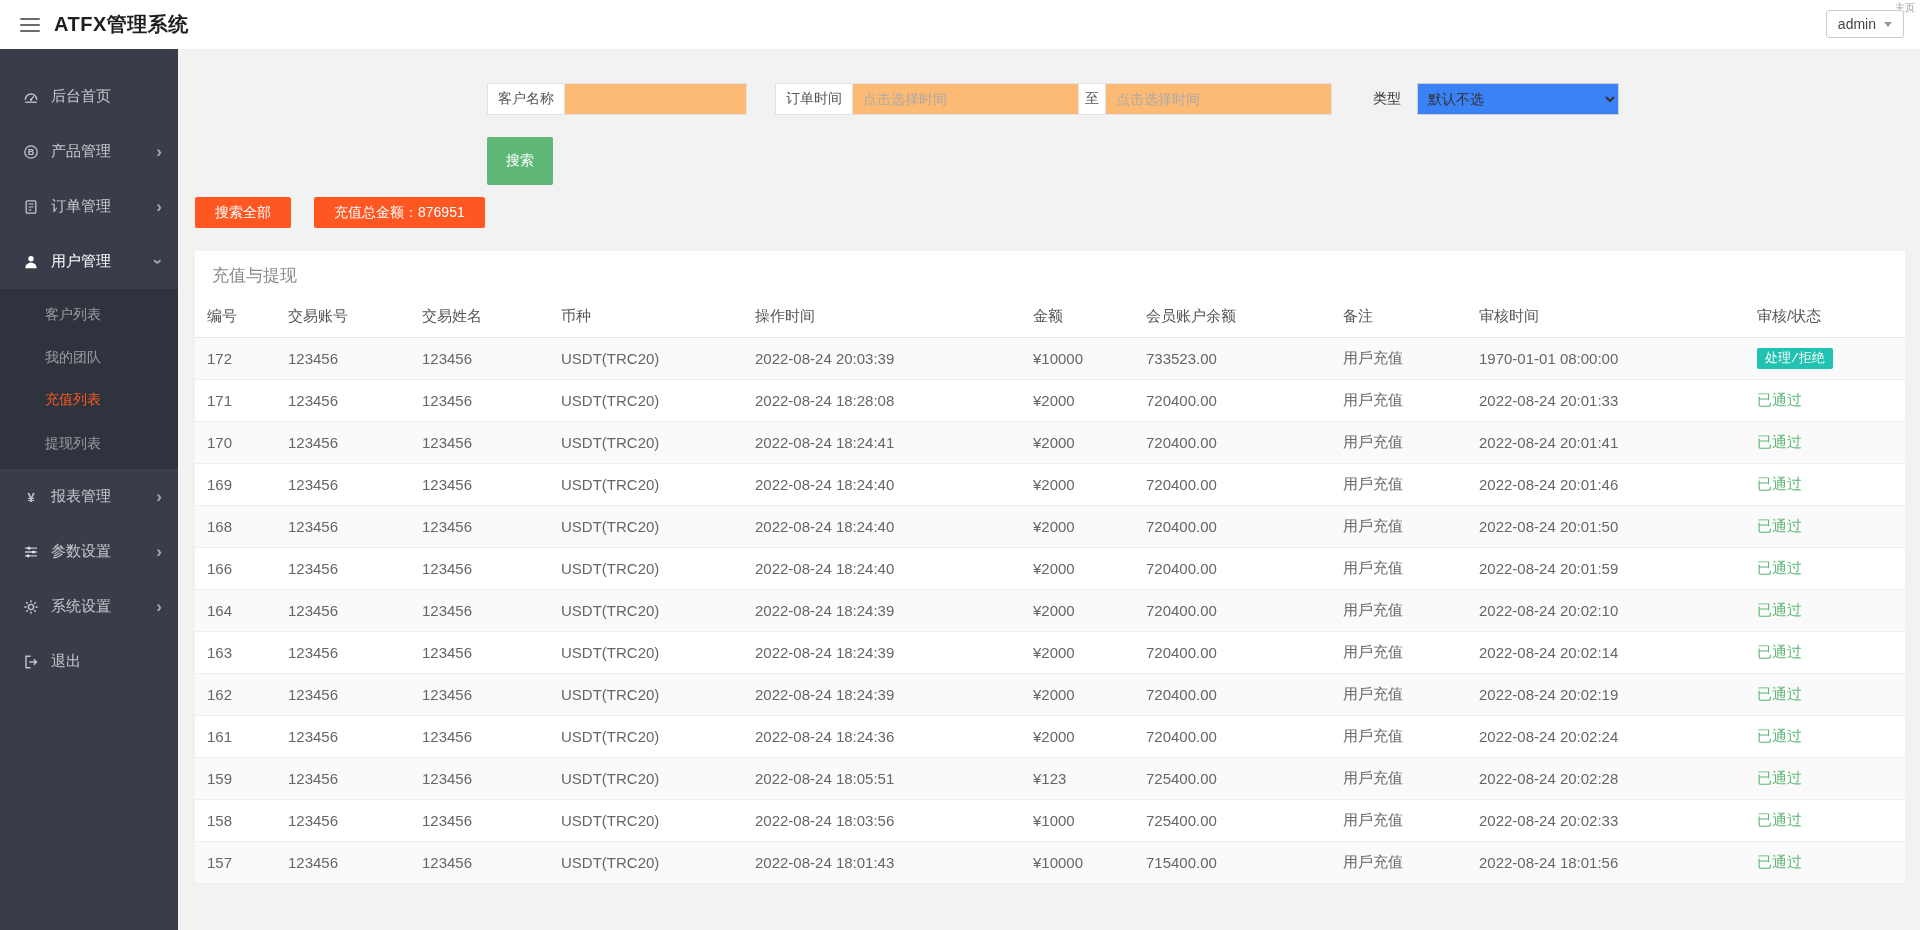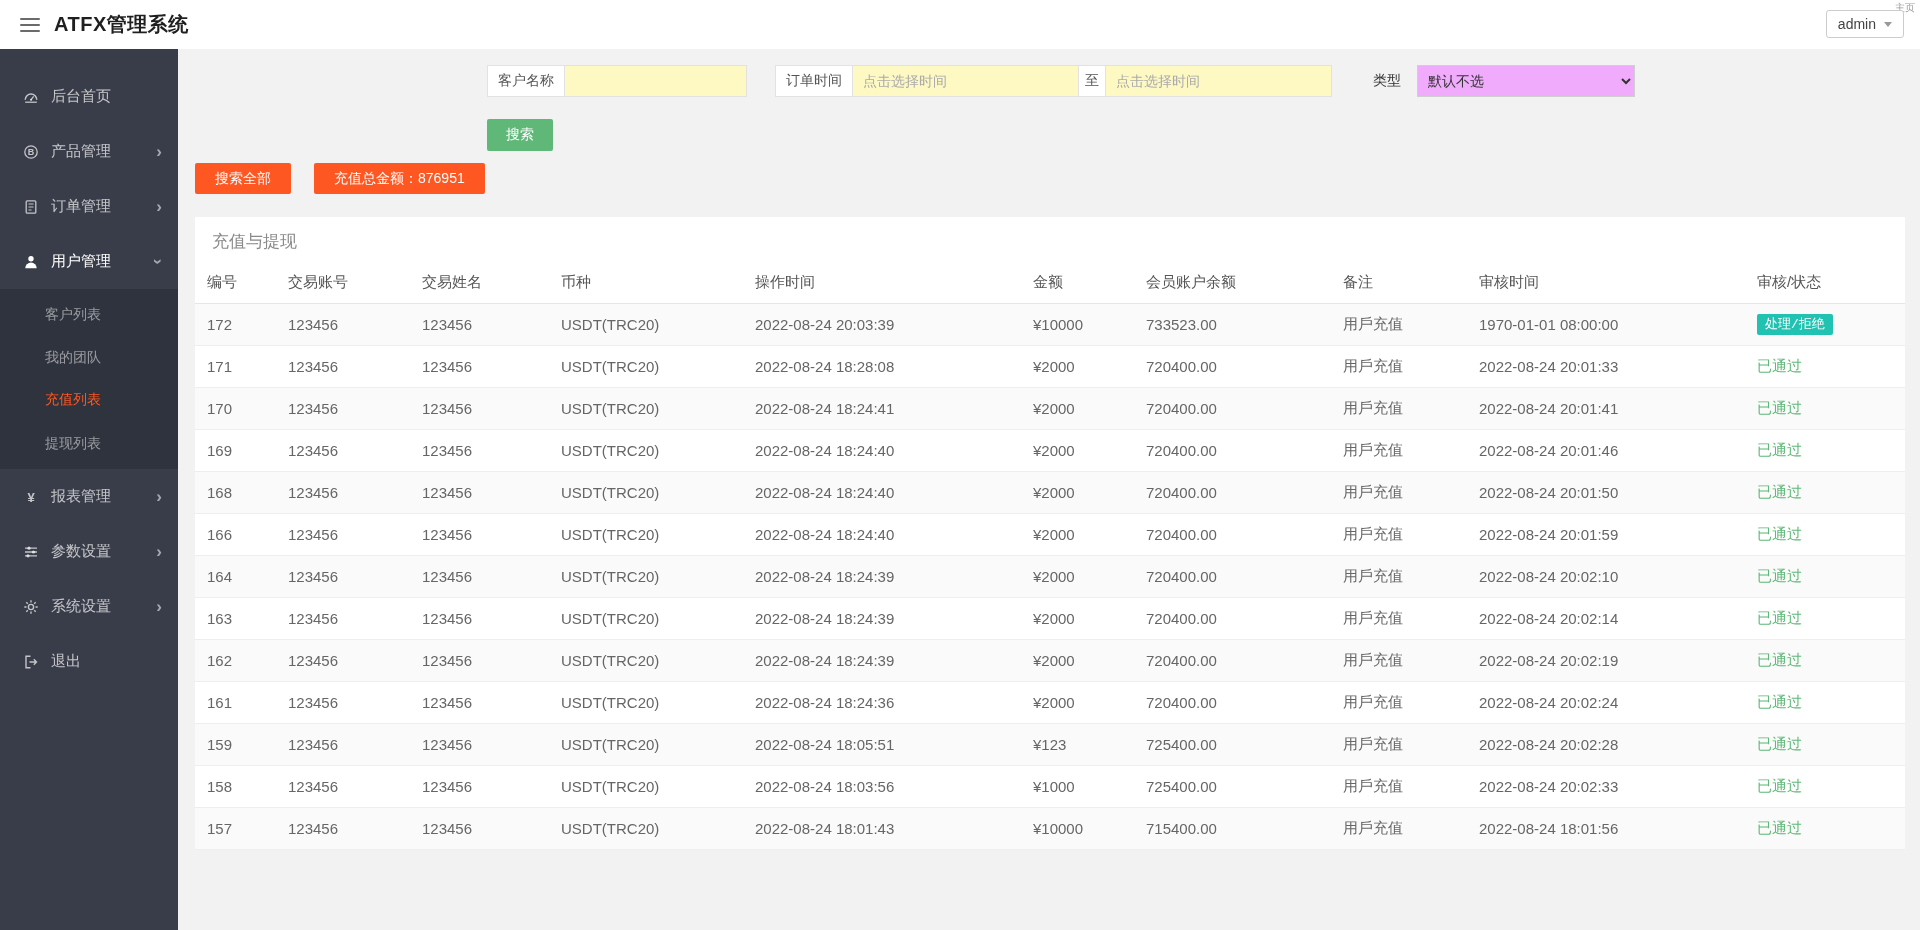--- a/index.html
+++ b/index.html
@@ -31,36 +31,36 @@
   .chev{position:absolute;right:16px;font-size:17px;line-height:1;color:rgba(255,255,255,.55);font-weight:700;}
   .chev.down{transform:rotate(90deg);}
   .submenu{background:#2F333D;padding:4px 0;}
   .sub-item{height:43px;line-height:43px;padding-left:45px;font-size:14px;color:rgba(255,255,255,.5);cursor:pointer;}
   .sub-item.active{color:#FF5722;font-family:Liberation Mono, monospace;}
 
   
   .content{position:absolute;top:49px;left:178px;right:0;bottom:0;background:#f2f2f2;
     padding:0 15px 0 17px;box-sizing:border-box;overflow:hidden;}
 
-  .filter-row{margin-top:16px;margin-left:292px;display:flex;align-items:center;}
+  .filter-row{margin-top:34px;margin-left:292px;display:flex;align-items:center;}
   .input-group{display:flex;align-items:stretch;height:32px;}
   .gap28{margin-left:28px;}
   .addon{display:flex;align-items:center;padding:0 10px;border:1px solid #e2e2e2;background:#fff;color:#555;font-size:14px;white-space:nowrap;}
   .addon.mid{border-left:none;padding:0 6px;}
   .txt{height:32px;border:1px solid #e2e2e2;border-left:none;padding:0 10px;font-size:14px;color:#333;outline:none;
-    box-sizing:border-box;background:#fef9c3;}
+    box-sizing:border-box;background:#fdba74;}
   .txt::placeholder{color:#aaa;}
   .w-cust{width:182px;}
   .txt.time{width:226px;}
   .type-label{margin-left:41px;font-size:14px;color:#333;}
-  .type-select{margin-left:16px;width:218px;height:32px;border:1px solid #cfcfcf;background:#f0abfc;font-size:14px;color:#333;padding:0 6px;}
+  .type-select{margin-left:16px;width:202px;height:32px;border:1px solid #cfcfcf;background:#3b82f6;font-size:14px;color:#333;padding:0 6px;}
 
   .search-row{margin-left:292px;margin-top:22px;}
   .btn{border:none;border-radius:2px;color:#fff;font-size:14px;cursor:pointer;white-space:nowrap;}
-  .btn.green{background:#5FB878;height:32px;padding:0 19px;}
+  .btn.green{background:#5FB878;height:48px;padding:0 19px;}
   .btn.red{background:#FF5722;height:31px;padding:0 20px;}
   .action-row{margin-top:12px;display:flex;gap:23px;align-items:center;}
 
   
   .panel{margin-top:23px;background:#fff;}
   .panel-title{height:44px;line-height:50px;padding-left:17px;color:#8a8a8a;font-size:17px;}
   table.grid{width:100%;border-collapse:collapse;table-layout:fixed;}
   .grid th{text-align:left;font-weight:400;color:#565656;font-size:15px;height:40px;border-bottom:1px solid #e6e6e6;
     overflow:hidden;white-space:nowrap;}
   .grid td{font-size:15px;color:#666;height:39px;border-bottom:1px solid #eee;overflow:hidden;white-space:nowrap;}

